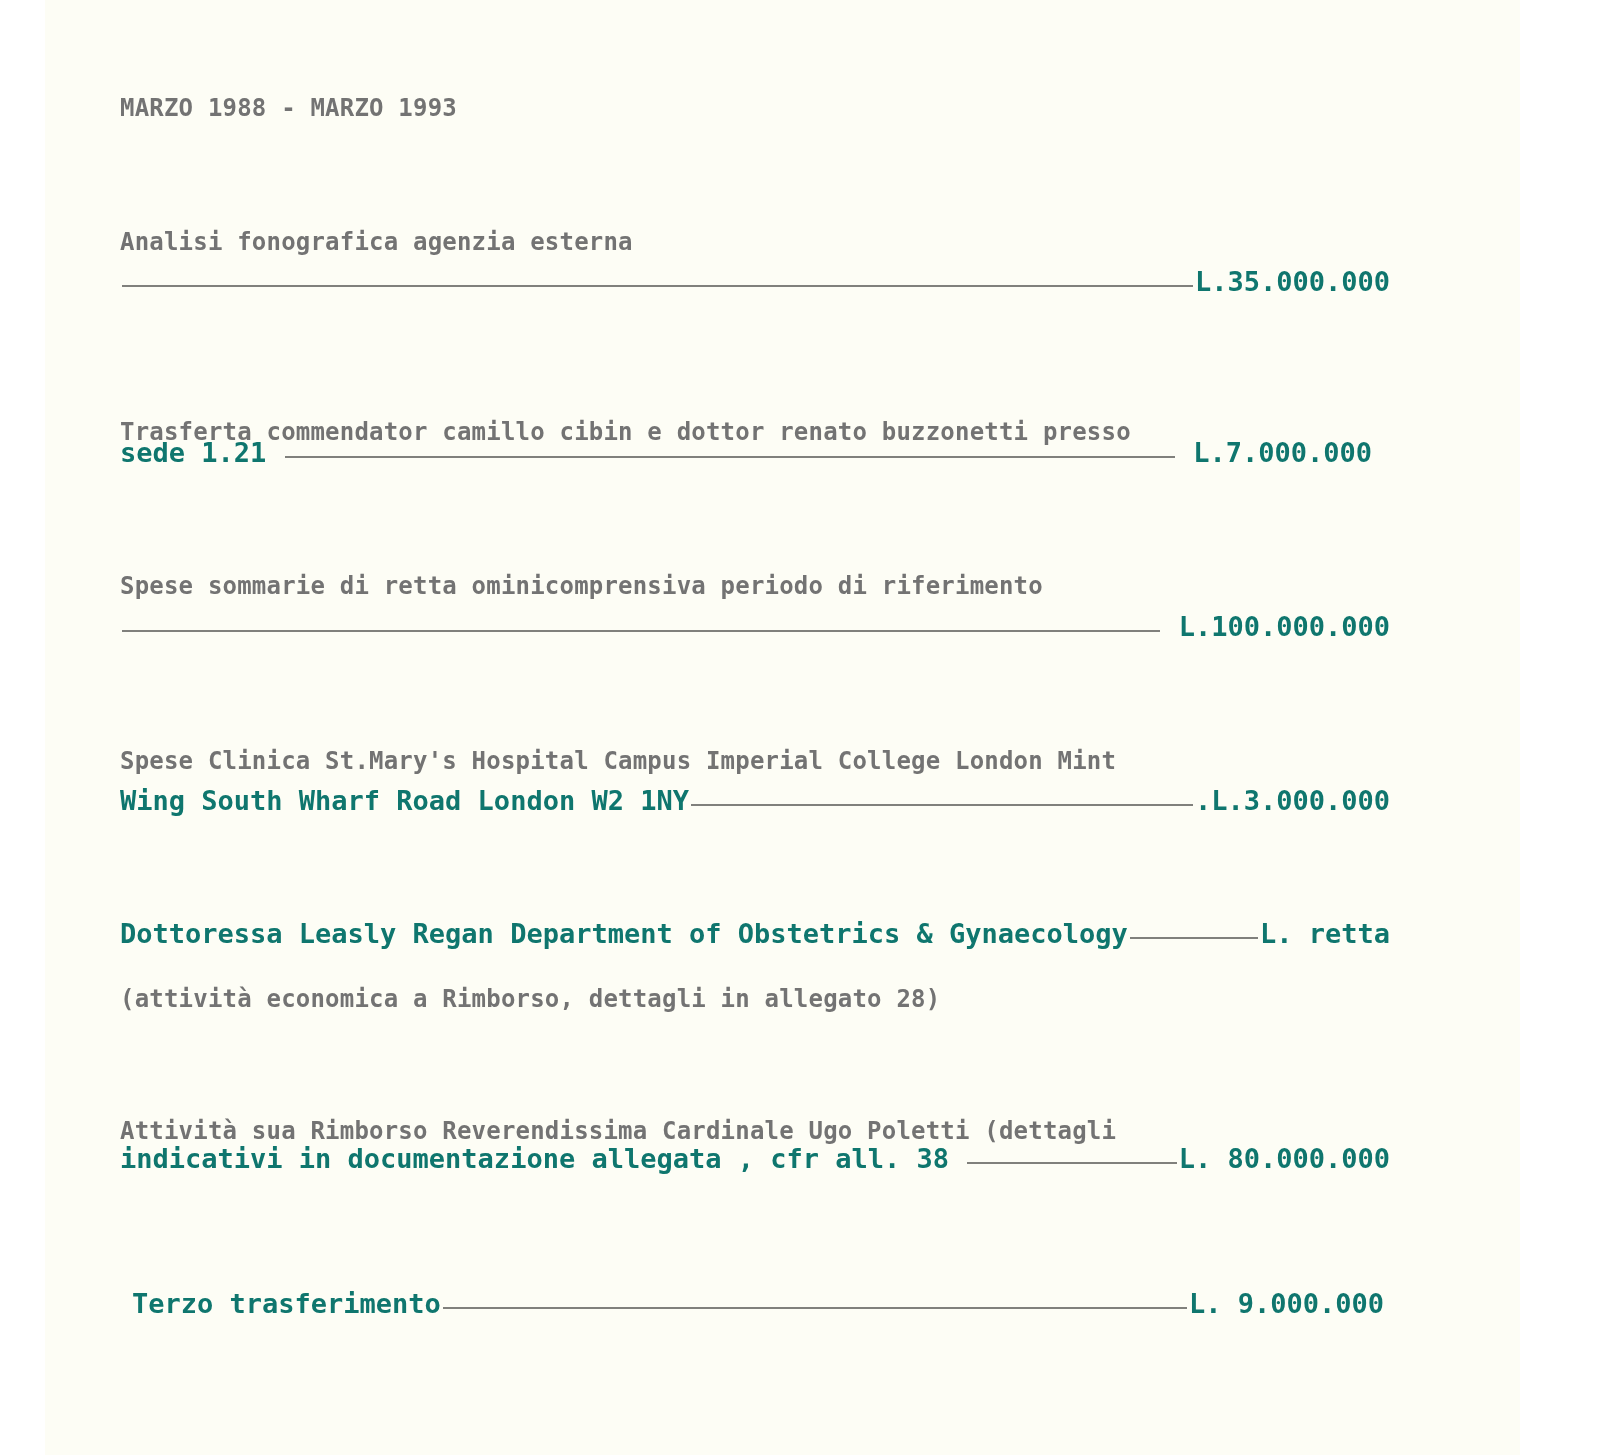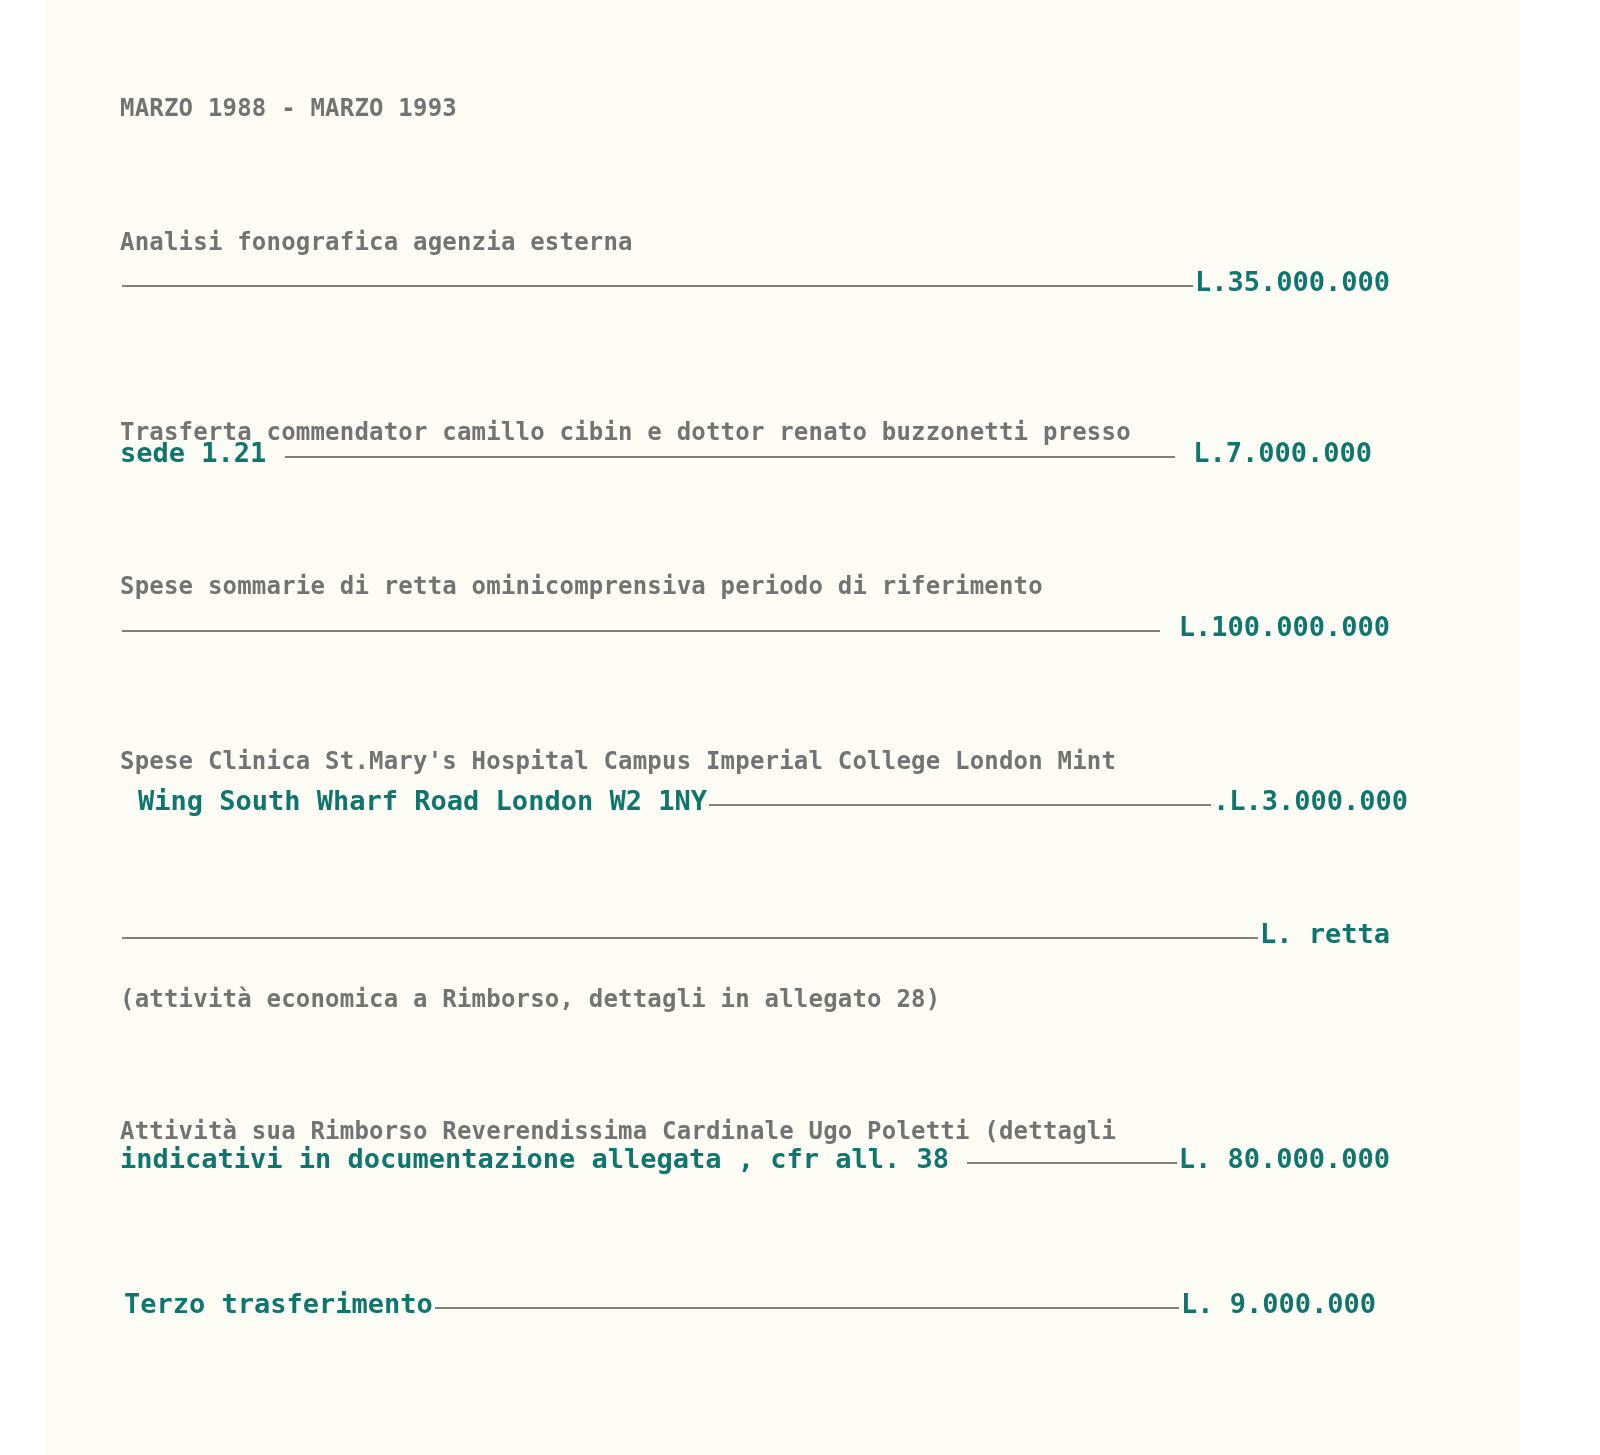--- a/index.html
+++ b/index.html
@@ -78,36 +78,37 @@
   <span class="amount"> L.7.000.000</span>
 </div>
 
 <div class="txt" style="top:566px;">Spese sommarie di retta ominicomprensiva periodo di riferimento</div>
 <div class="line" style="top:607px; left:120px; width:1270px;">
   <span class="leader"></span>
   <span class="amount"> L.100.000.000</span>
 </div>
 
 <div class="txt" style="top:741px;">Spese Clinica St.Mary's Hospital Campus Imperial College London Mint</div>
-<div class="line" style="top:781px; left:138px; width:1270px;">
+<div class="line" style="top:781px; left:120px; width:1270px;">
   <span>Wing South Wharf Road London W2 1NY</span>
   <span class="leader"></span>
   <span class="amount">.L.3.000.000</span>
 </div>
 
 <div class="line" style="top:914px; left:120px; width:1270px;">
+  <span>Dottoressa Leasly Regan Department of Obstetrics &amp; Gynaecology</span>
   <span class="leader"></span>
   <span class="amount">L. retta</span>
 </div>
 <div class="txt" style="top:979px;">(attività economica a Rimborso, dettagli in allegato 28)</div>
 
 <div class="txt" style="top:1111px;">Attività sua Rimborso Reverendissima Cardinale Ugo Poletti (dettagli</div>
 <div class="line" style="top:1139px; left:120px; width:1270px;">
   <span>indicativi in documentazione allegata , cfr all. 38 </span>
   <span class="leader"></span>
   <span class="amount">L. 80.000.000</span>
 </div>
 
-<div class="line" style="top:1284px; left:124px; width:1252px;">
+<div class="line" style="top:1284px; left:132px; width:1252px;">
   <span>Terzo trasferimento</span>
   <span class="leader"></span>
   <span class="amount">L. 9.000.000</span>
 </div>
 
 </body></html>

